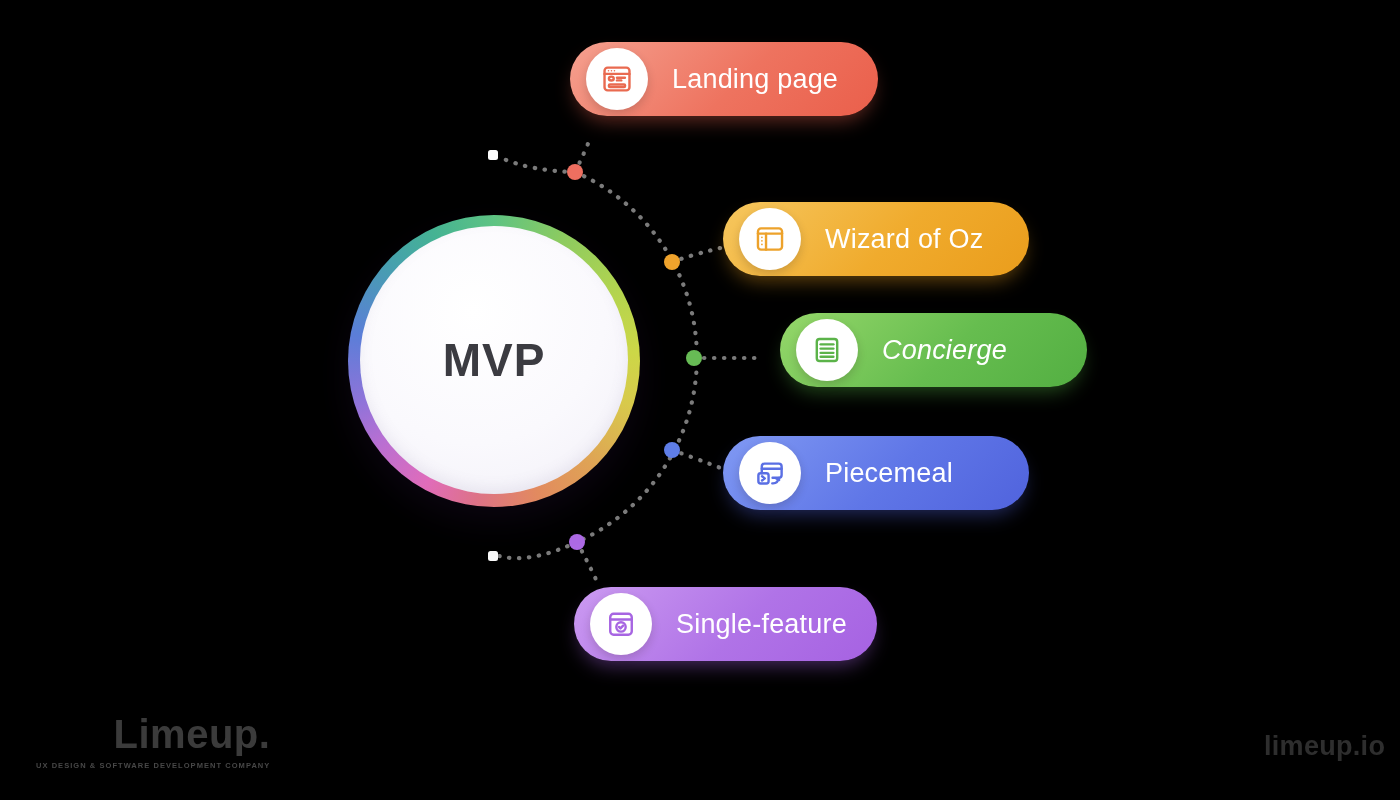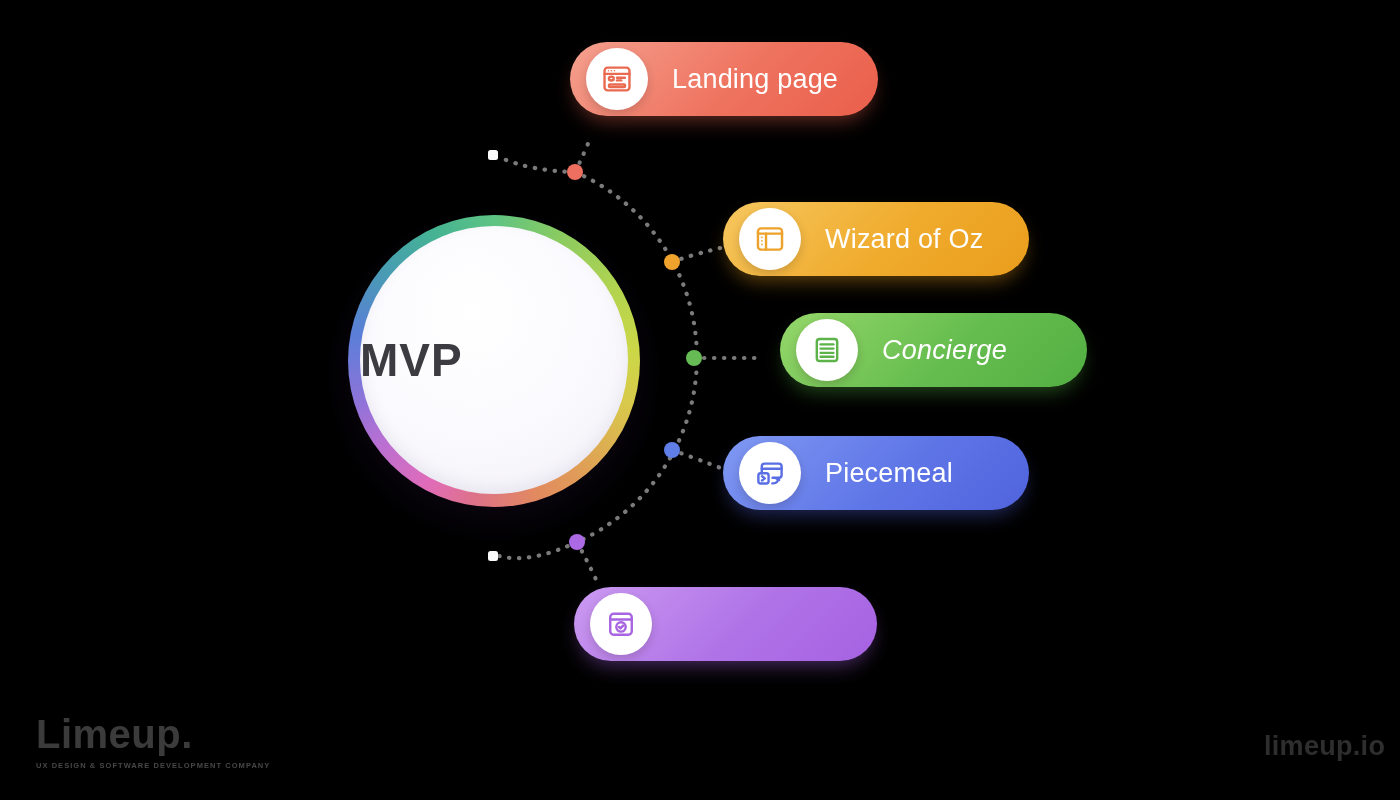--- a/index.html
+++ b/index.html
@@ -8,21 +8,21 @@
 
   
   .mvp-circle{position:absolute;left:348px;top:215px;width:292px;height:292px;border-radius:50%;
     background:conic-gradient(from 0deg,
       #5ec383 0%, #8ccb60 8%, #b4d44e 17%, #ccd747 24%, #d8c94b 30%,
       #dfa355 38%, #e28a5f 45%, #dd7287 52%, #e06cba 58%, #b96fd2 65%,
       #9173d9 70%, #5b7ed8 78%, #46a0ae 87%, #45b393 93%, #5ec383 100%);
     box-shadow:0 14px 34px rgba(20,10,30,.55);}
   .mvp-inner{position:absolute;left:12px;top:11px;right:12px;bottom:13px;border-radius:50%;
     background:radial-gradient(circle at 42% 32%, #ffffff 0%, #faf9fd 55%, #f1eff7 100%);
-    display:flex;align-items:center;justify-content:flex-start;
+    display:flex;align-items:center;justify-content:center;
     box-shadow:inset 0 -6px 14px rgba(120,110,150,.10);}
   .mvp-label{font-size:46px;font-weight:800;color:#3b3b41;letter-spacing:1px;}
 
   
   .wires{position:absolute;left:0;top:0;pointer-events:none;}
   .wire{fill:none;stroke:#7b7b7b;stroke-width:4.2;stroke-linecap:round;stroke-dasharray:.4 9.6;}
   .end-square{fill:#fbfbfb;}
 
   
   .pill{position:absolute;height:74px;border-radius:46px;display:flex;align-items:center;
@@ -42,21 +42,21 @@
   .pill-single{left:574px;top:587px;width:303px;
     background:linear-gradient(135deg,#cb9af1 0%,#b073e7 55%,#a662e2 100%);
     box-shadow:0 10px 20px -6px rgba(167,99,227,.45);}
   .pill .icon-circle{width:62px;height:62px;border-radius:50%;background:#fff;flex:0 0 auto;
     display:flex;align-items:center;justify-content:center;
     box-shadow:0 4px 10px rgba(40,20,20,.18);}
   .pill .label{color:#fff;font-size:27px;font-weight:500;margin-left:24px;letter-spacing:.2px;}
   .icon-circle svg{display:block;}
 
   
-  .logo{position:absolute;left:36px;top:712px;color:#3b3b3b;}
+  .logo{position:absolute;left:36px;top:712px;color:#3b3b3b;text-align:right;}
   .logo .word{font-size:40px;font-weight:800;letter-spacing:.5px;line-height:1.1;}
   .logo .tagline{margin-top:5px;font-size:7.5px;font-weight:700;letter-spacing:1.05px;color:#474747;white-space:nowrap;}
   .site-link{position:absolute;left:1228px;top:731px;font-size:27px;font-weight:700;color:#2e2e2e;letter-spacing:.3px;margin-left:36px;}
 </style>
 </head>
 <body>
 
 <div class="canvas">
 
   <svg class="wires" width="1400" height="800" viewBox="0 0 1400 800">
@@ -147,20 +147,21 @@
 
   <div class="pill pill-single">
     <span class="icon-circle">
       <svg width="34" height="34" viewBox="0 0 24 24" fill="none" stroke="#a765e2" stroke-width="1.7" stroke-linecap="round" stroke-linejoin="round">
         <rect x="4.4" y="4.8" width="15.2" height="14.8" rx="2.4"></rect>
         <line x1="4.4" y1="8.8" x2="19.6" y2="8.8"></line>
         <circle cx="12" cy="14.1" r="3.3"></circle>
         <path d="M10.6 14.1 l1 1 1.9 -2"></path>
       </svg>
     </span>
+    <span class="label">Single-feature</span>
   </div>
 
   <div class="logo">
     <div class="word">Limeup.</div>
     <div class="tagline">UX DESIGN &amp; SOFTWARE DEVELOPMENT COMPANY</div>
   </div>
   <div class="site-link">limeup.io</div>
 
 </div>
 

